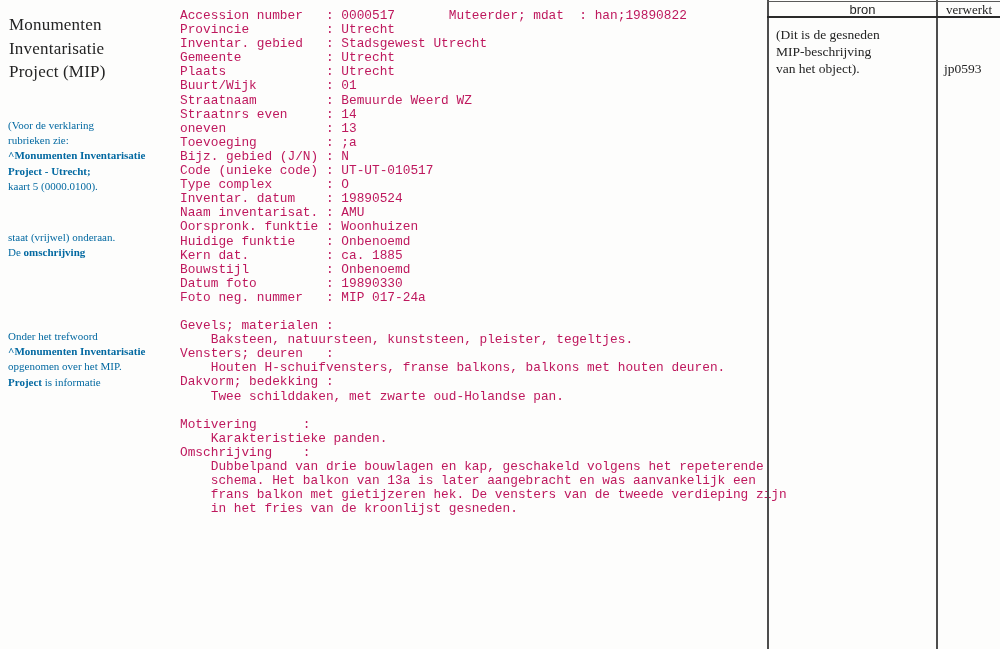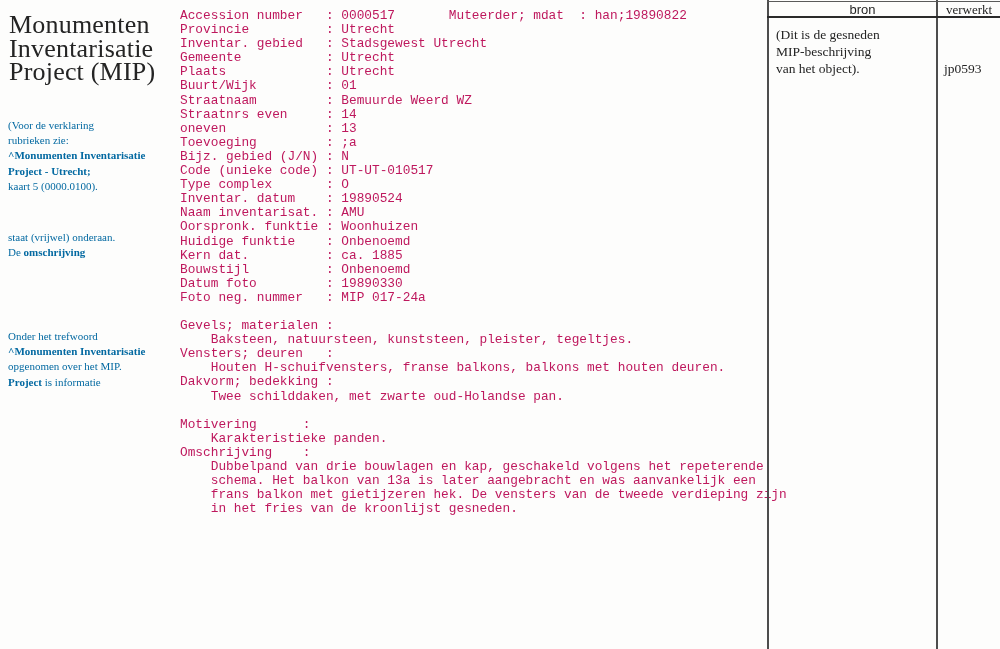--- a/index.html
+++ b/index.html
@@ -7,21 +7,21 @@
     position:relative;
     width:1000px;height:649px;
     background:#fdfdfc;
     overflow:hidden;
     color:#1b1b1b;
   }
   
   .sb-title{
     position:absolute;left:9px;top:13px;
     font-family:"Liberation Serif",serif;
-    font-size:26px;line-height:23.5px;
+    font-size:17px;line-height:23.5px;
     color:#242424;letter-spacing:.2px;white-space:nowrap;
   }
   .note{
     position:absolute;left:8px;width:172px;
     font-family:"Liberation Serif",serif;
     font-size:11px;line-height:15.2px;
     color:#0369a1;white-space:nowrap;
   }
   .note .b{font-weight:bold;}
   .note1{top:118px;}

